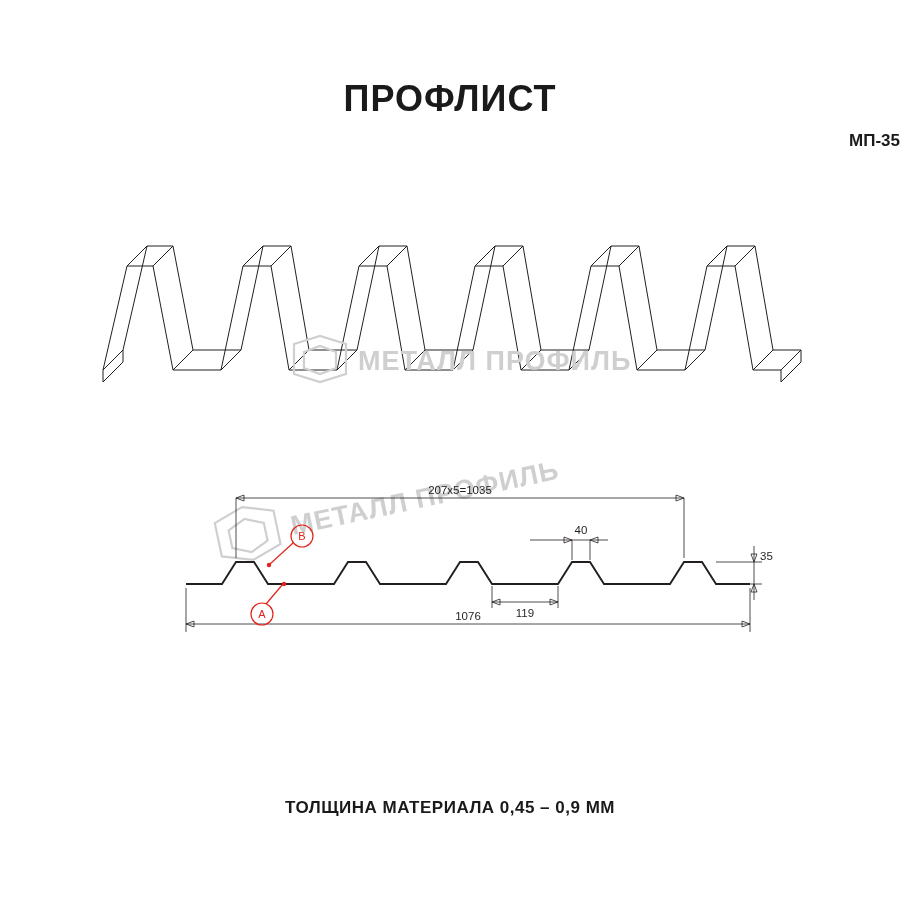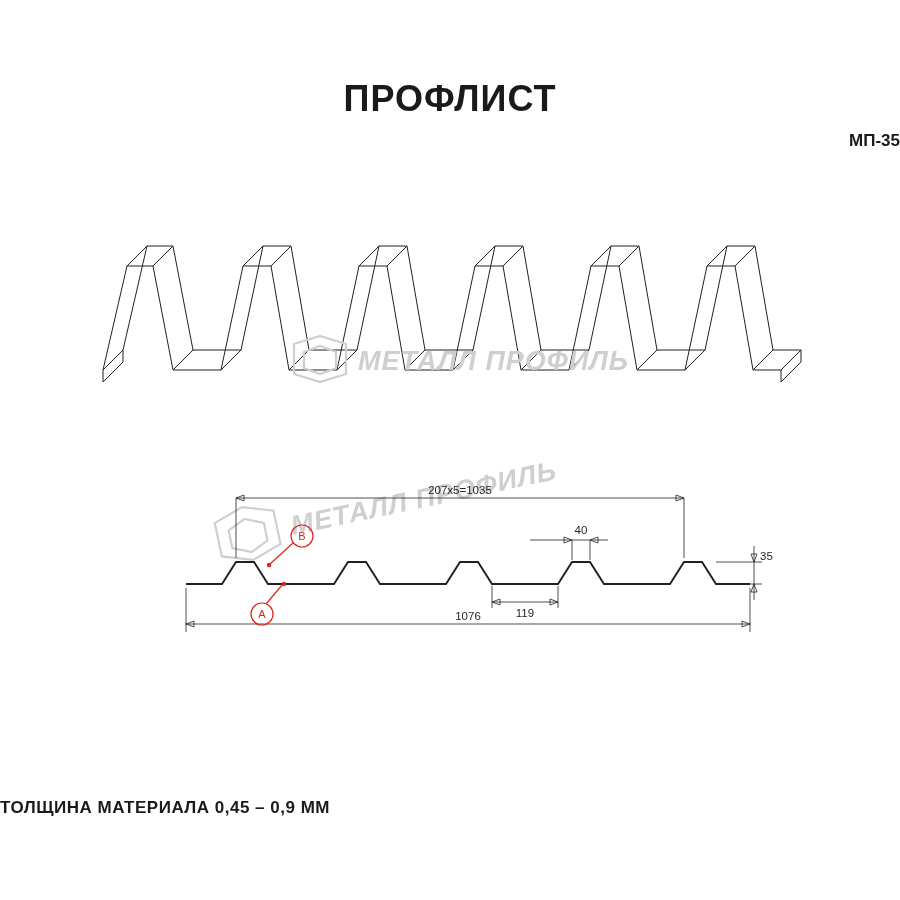--- a/index.html
+++ b/index.html
@@ -40,21 +40,21 @@
     text-align: right;
     font-size: 17px;
     font-weight: bold;
     color: #1a1a1a;
   }
   .footer-note {
     position: absolute;
     top: 798px;
     left: 0;
     width: 900px;
-    text-align: left;
+    text-align: center;
     font-size: 17px;
     font-weight: bold;
     letter-spacing: 0.5px;
     color: #1a1a1a;
   }
   .iso-view {
     position: absolute;
     top: 230px;
     left: 95px;
     width: 730px;
@@ -63,21 +63,20 @@
   .section-view {
     position: absolute;
     top: 484px;
     left: 150px;
     width: 620px;
     height: 190px;
   }
   .wm {
     position: absolute;
     pointer-events: none;
-    font-style: italic;
   }
   .wm-1 { top: 330px; left: 290px; }
   .wm-2 { top: 440px; left: 205px; }
   svg { display: block; overflow: visible; }
   .ln { fill: none; stroke: #231f20; stroke-width: 1; }
   .ln-thick { fill: none; stroke: #231f20; stroke-width: 1.9; stroke-linejoin: miter; }
   .dim { fill: none; stroke: #231f20; stroke-width: 0.8; }
   .dim-txt { font-family: "Liberation Sans", sans-serif; font-size: 11.5px; fill: #231f20; }
   .cal-circle { fill: none; stroke: #e2231a; stroke-width: 1.2; }
   .cal-line { fill: none; stroke: #e2231a; stroke-width: 1.2; }

